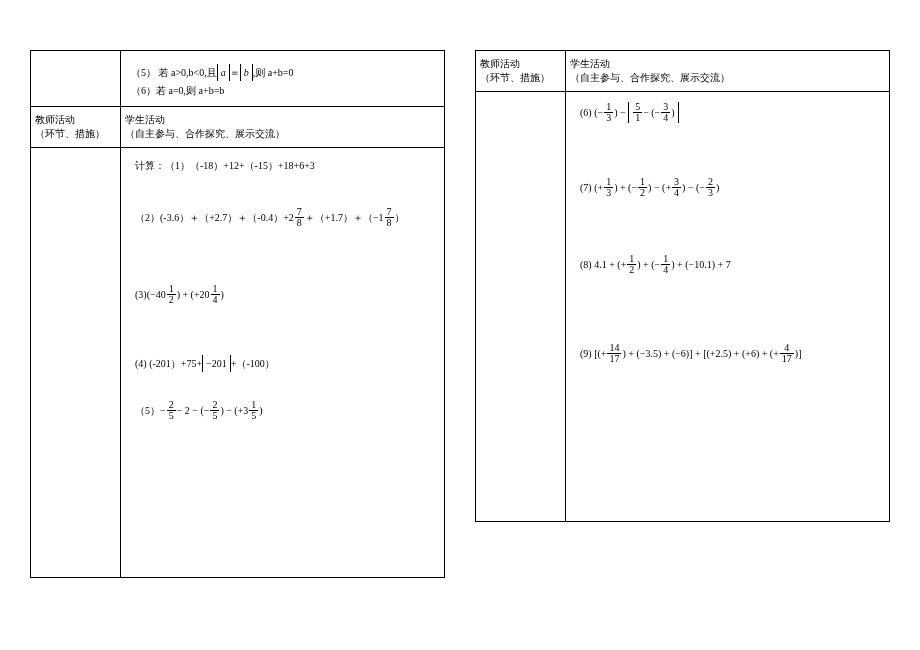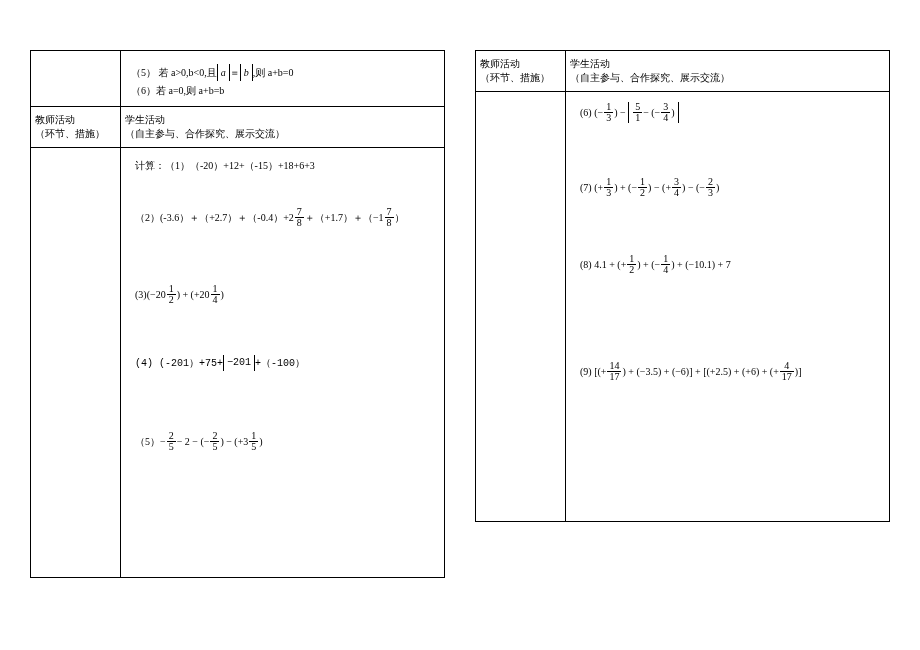--- a/index.html
+++ b/index.html
@@ -105,29 +105,29 @@
         </td>
         <td>
           <span>学生活动</span><br>
           <span>（自主参与、合作探究、展示交流）</span>
         </td>
       </tr>
       <tr class="content-row">
         <td class="col-teacher"></td>
         <td class="student-col">
           <div class="problem">
-            <span>计算：（1）（-20）+12+（-15）+18+6+3</span>
+            <span>计算：（1）（-18）+12+（-15）+18+6+3</span>
           </div>
           <div class="problem" style="margin-bottom:56px;margin-top:18px;">
             <span class="mtxt">（2）(-3.6）＋（+2.7）＋（-0.4）+2</span><span class="frac"><span class="n">7</span><span class="d">8</span></span><span class="mtxt">＋（+1.7）＋（−1</span><span class="frac"><span class="n">7</span><span class="d">8</span></span><span class="mtxt">）</span>
           </div>
           <div class="problem" style="margin-bottom:50px;">
-            <span class="mtxt">(3)(−20</span><span class="frac"><span class="n">1</span><span class="d">2</span></span><span class="mtxt">) + (+20</span><span class="frac"><span class="n">1</span><span class="d">4</span></span><span class="mtxt">)</span>
+            <span class="mtxt">(3)(−40</span><span class="frac"><span class="n">1</span><span class="d">2</span></span><span class="mtxt">) + (+20</span><span class="frac"><span class="n">1</span><span class="d">4</span></span><span class="mtxt">)</span>
           </div>
-          <div class="problem" style="margin-bottom:60px;font-family:Liberation Mono, monospace;">
+          <div class="problem" style="margin-bottom:28px;">
             <span class="mtxt">(4)   (-201）+75+</span><span class="abs"><span class="mtxt">−201</span></span><span class="mtxt">+（-100）</span>
           </div>
           <div class="problem">
             <span class="mtxt">（5）−</span><span class="frac"><span class="n">2</span><span class="d">5</span></span><span class="mtxt">− 2 − (−</span><span class="frac"><span class="n">2</span><span class="d">5</span></span><span class="mtxt">) − (+3</span><span class="frac"><span class="n">1</span><span class="d">5</span></span><span class="mtxt">)</span>
           </div>
         </td>
       </tr>
     </tbody>
       </table>
   </div>
@@ -148,21 +148,21 @@
       <tr class="content-row">
         <td class="col-teacher"></td>
         <td class="student-col">
           <div class="problem" style="margin-bottom:54px;">
             <span class="mtxt">(6)  (−</span><span class="frac"><span class="n">1</span><span class="d">3</span></span><span class="mtxt">) −</span>
             <span class="abs"><span class="frac"><span class="n">5</span><span class="d">1</span></span><span class="mtxt">− (−</span><span class="frac"><span class="n">3</span><span class="d">4</span></span><span class="mtxt">)</span></span>
           </div>
           <div class="problem" style="margin-bottom:56px;">
             <span class="mtxt">(7)    (+</span><span class="frac"><span class="n">1</span><span class="d">3</span></span><span class="mtxt">) + (−</span><span class="frac"><span class="n">1</span><span class="d">2</span></span><span class="mtxt">) − (+</span><span class="frac"><span class="n">3</span><span class="d">4</span></span><span class="mtxt">) − (−</span><span class="frac"><span class="n">2</span><span class="d">3</span></span><span class="mtxt">)</span>
           </div>
-          <div class="problem" style="margin-bottom:86px;">
+          <div class="problem" style="margin-bottom:68px;">
             <span class="mtxt">(8)  4.1 + (+</span><span class="frac"><span class="n">1</span><span class="d">2</span></span><span class="mtxt">) + (−</span><span class="frac"><span class="n">1</span><span class="d">4</span></span><span class="mtxt">) + (−10.1) + 7</span>
           </div>
           <div class="problem">
             <span class="mtxt">(9)   [(+</span><span class="frac"><span class="n">14</span><span class="d">17</span></span><span class="mtxt">) + (−3.5) + (−6)] + [(+2.5) + (+6) + (+</span><span class="frac"><span class="n">4</span><span class="d">17</span></span><span class="mtxt">)]</span>
           </div>
         </td>
       </tr>
     </tbody>
       </table>
   </div>

